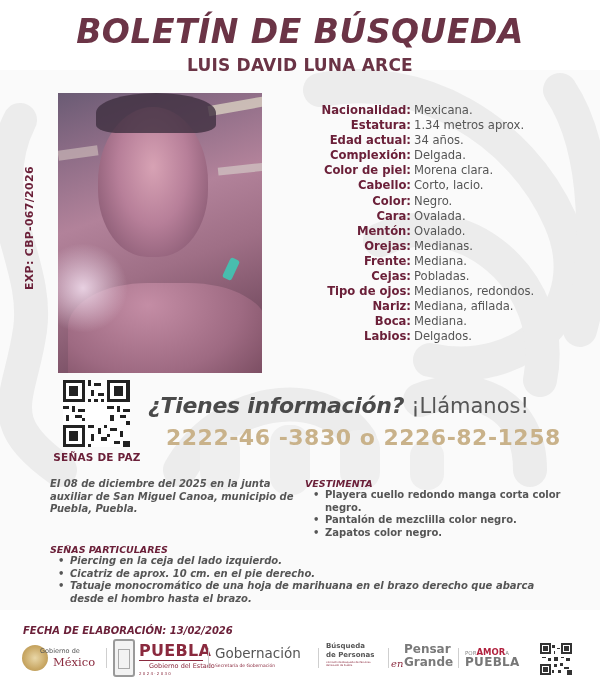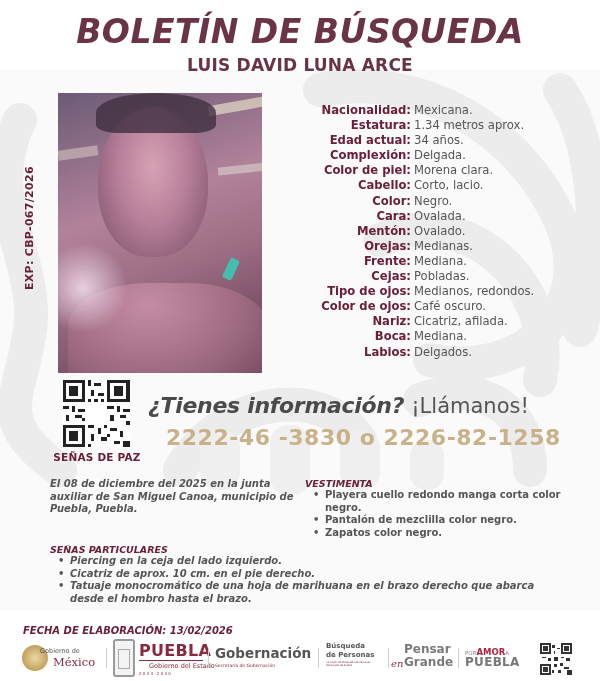--- a/index.html
+++ b/index.html
@@ -148,26 +148,22 @@
     </div>
   <div class="drow">
       <span class="dlabel">Cejas:</span>
       <span class="dvalue">Pobladas.</span>
     </div>
   <div class="drow">
       <span class="dlabel">Tipo de ojos:</span>
       <span class="dvalue">Medianos, redondos.</span>
     </div>
   <div class="drow">
-      <span class="dlabel">Color de ojos:</span>
-      <span class="dvalue">Café oscuro.</span>
-    </div>
-  <div class="drow">
       <span class="dlabel">Nariz:</span>
-      <span class="dvalue">Cicatriz, afilada.</span>
+      <span class="dvalue">Mediana, afilada.</span>
     </div>
   <div class="drow">
       <span class="dlabel">Boca:</span>
       <span class="dvalue">Mediana.</span>
     </div>
   <div class="drow">
       <span class="dlabel">Labios:</span>
       <span class="dvalue">Delgados.</span>
     </div>
 </div>
@@ -260,21 +256,21 @@
     <div style="position:absolute; left:3px; top:8px; width:12px; height:20px; border:1px solid #aaa;"></div>
   </div>
   <div style="position:absolute; left:26px; top:2px; font-weight:900; font-size:16px; color:#8a2a3e; white-space:nowrap; letter-spacing:0.3px;">PUEBLA</div>
   <div style="position:absolute; left:26px; top:21px; width:64px; height:1px; background:#8a2a3e;"></div>
   <div style="position:absolute; left:26px; top:23px; font-size:6.5px; color:#8a2a3e; white-space:nowrap;padding-left:10px;">Gobierno del Estado</div>
   <div style="position:absolute; left:26px; top:32px; font-size:4px; color:#8a2a3e; white-space:nowrap;">2 0 2 4 · 2 0 3 0</div>
 </div>
 <div class="sep" style="left:208px;"></div>
 
 <div class="logo" style="left:215px; top:645px; width:100px; height:28px;">
-  <div style="position:absolute; left:0; top:0; font-weight:bold; font-size:13.5px; color:#555; white-space:nowrap;">Gobernación</div>
+  <div style="position:absolute; left:0; top:0; font-weight:normal; font-size:13.5px; color:#555; white-space:nowrap;">Gobernación</div>
   <div style="position:absolute; left:0; top:18px; font-size:4.5px; color:#8a2a3e; white-space:nowrap;">Secretaría de Gobernación</div>
 </div>
 <div class="sep" style="left:318px;"></div>
 
 <div class="logo" style="left:326px; top:642px; width:60px; height:32px;">
   <div style="position:absolute; left:0; top:0; font-weight:bold; font-size:7px; color:#555; white-space:nowrap;">Búsqueda</div>
   <div style="position:absolute; left:0; top:9px; font-weight:bold; font-size:7px; color:#555; white-space:nowrap;">de Personas</div>
   <div style="position:absolute; left:0; top:19px; width:48px; font-size:2.5px; line-height:3.2px; color:#8a2a3e;">Comisión de Búsqueda de Personas del Estado de Puebla</div>
 </div>
 <div class="sep" style="left:388px;"></div>

